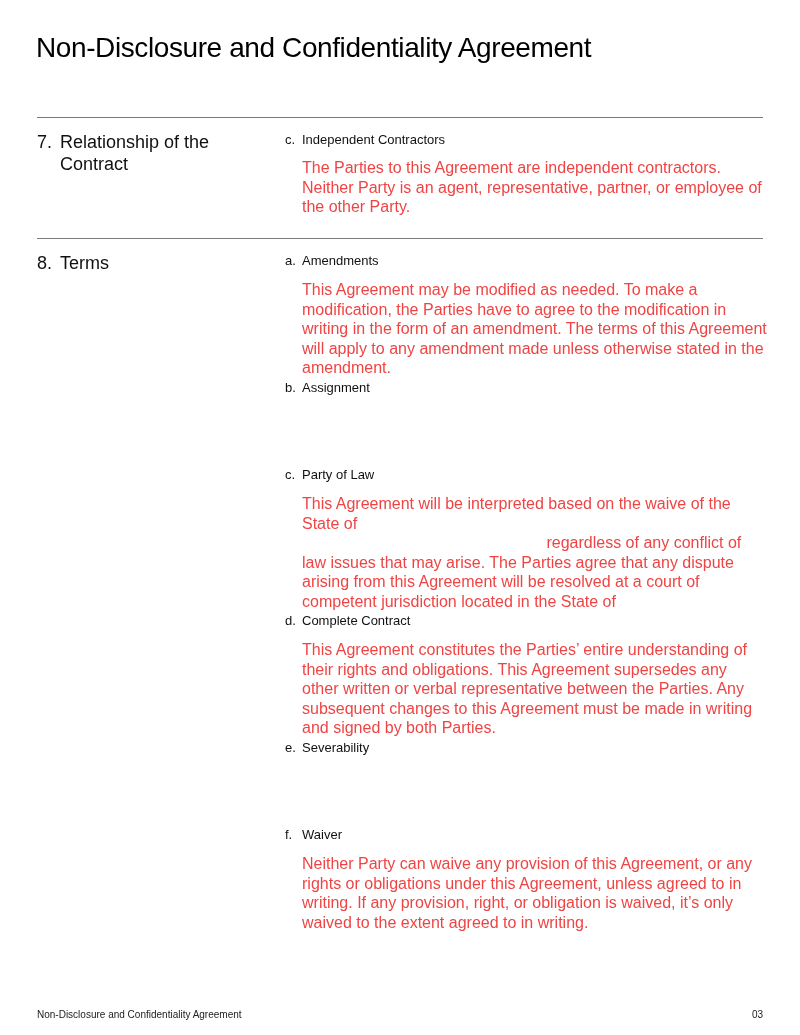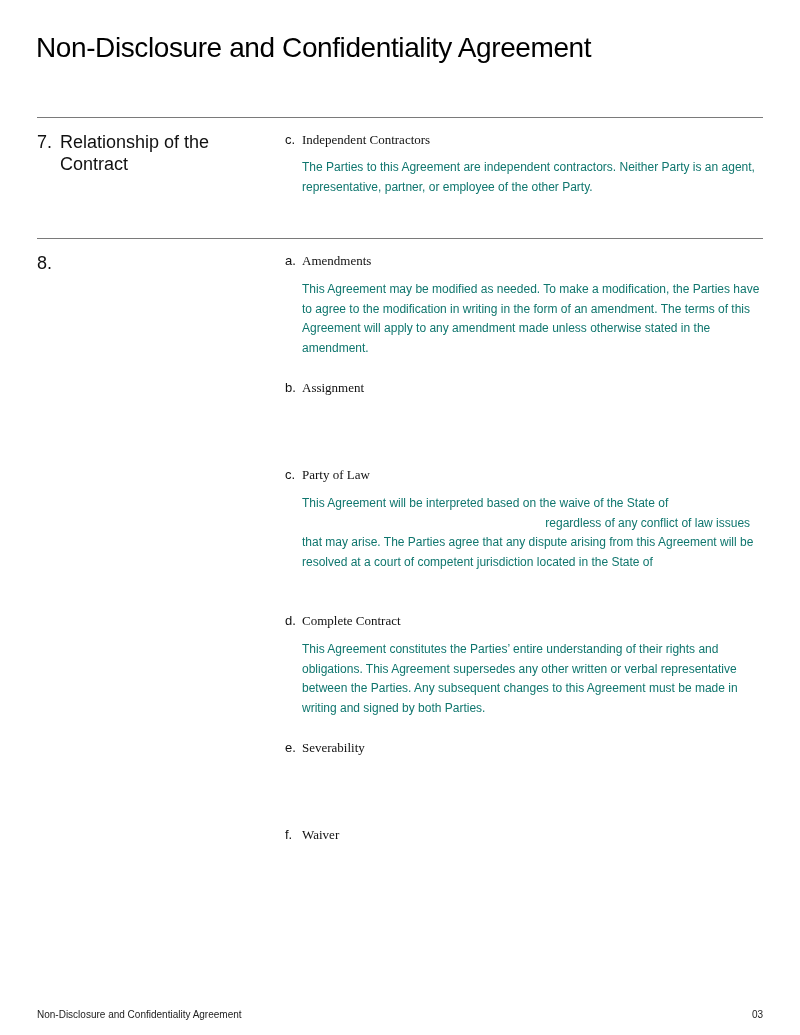--- a/index.html
+++ b/index.html
@@ -61,27 +61,26 @@
       line-height: 18px;
       font-weight: 500;
       color: #111111;
     }
     .clause-head .letter {
       width: 17px;
       flex: 0 0 17px;
     }
     .clause-head .title {
       flex: 1;
-      font-family: Liberation Serif, serif;
     }
     .clause-body {
       margin: 10px 0 0 17px;
-      font-size: 12px;
+      font-size: 16px;
       line-height: 19.6px;
-      color: #0f766e;
+      color: #ef4444;
       width: 465px;
     }
     .clause-body p {
       margin: 0;
     }
     .blank {
       display: inline-block;
       width: 240px;
       height: 1px;
     }
@@ -126,20 +125,21 @@
   </div>
   <div class="clause-body" style="margin-top:9px;">
     <p>The Parties to this Agreement are independent contractors. Neither Party is an agent, representative, partner, or employee of the other Party.</p>
   </div>
 </div>
 
 <div class="divider" style="top:238px;"></div>
 
 <div class="section-heading" style="top:252px;">
   <span class="num">8.</span>
+  <span class="label">Terms</span>
 </div>
 
 <div class="clause" style="top:252px;">
   <div class="clause-head">
     <span class="letter">a.</span>
     <span class="title">Amendments</span>
   </div>
   <div class="clause-body">
     <p>This Agreement may be modified as needed. To make a modification, the Parties have to agree to the modification in writing in the form of an amendment. The terms of this Agreement will apply to any amendment made unless otherwise stated in the amendment.</p>
   </div>
@@ -183,16 +183,19 @@
     <span class="letter">e.</span>
     <span class="title">Severability</span>
   </div>
 </div>
 
 <div class="clause" style="top:826px;">
   <div class="clause-head">
     <span class="letter">f.</span>
     <span class="title">Waiver</span>
   </div>
+  <div class="clause-body" style="width:470px;">
+    <p>Neither Party can waive any provision of this Agreement, or any rights or obligations under this Agreement, unless agreed to in writing. If any provision, right, or obligation is waived, it’s only waived to the extent agreed to in writing.</p>
+  </div>
 </div>
 
 <div class="footer-left">Non-Disclosure and Confidentiality Agreement</div>
 <div class="footer-right">03</div>
 
 </body></html>

